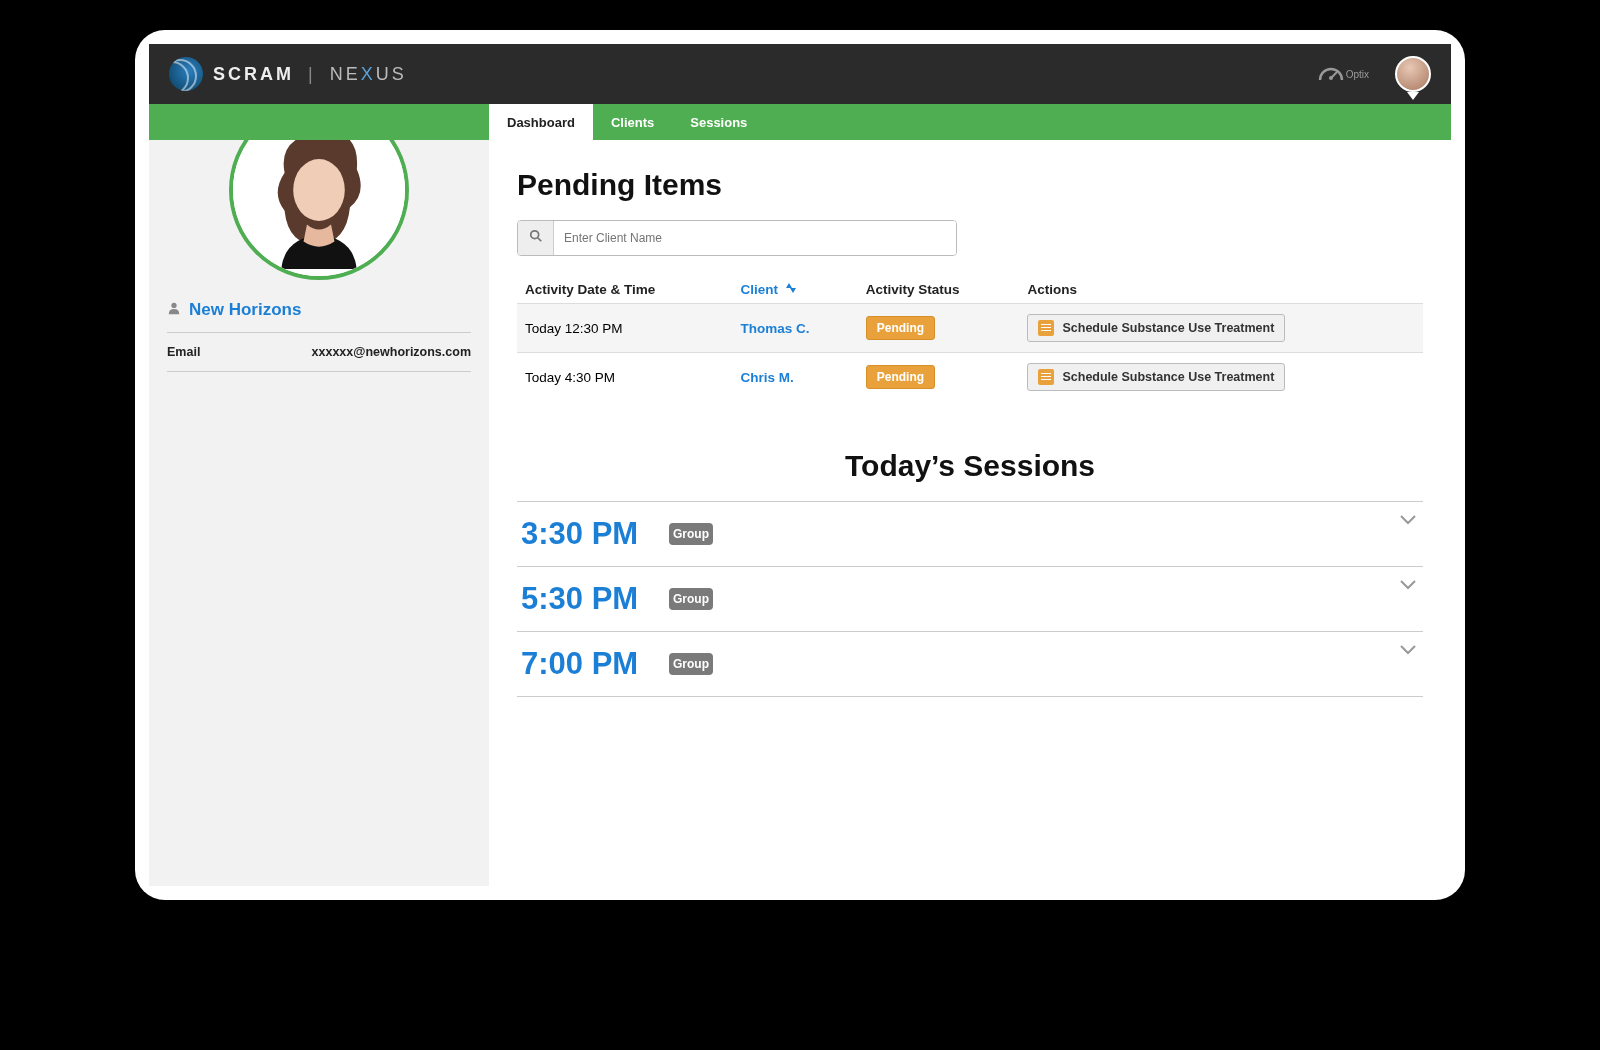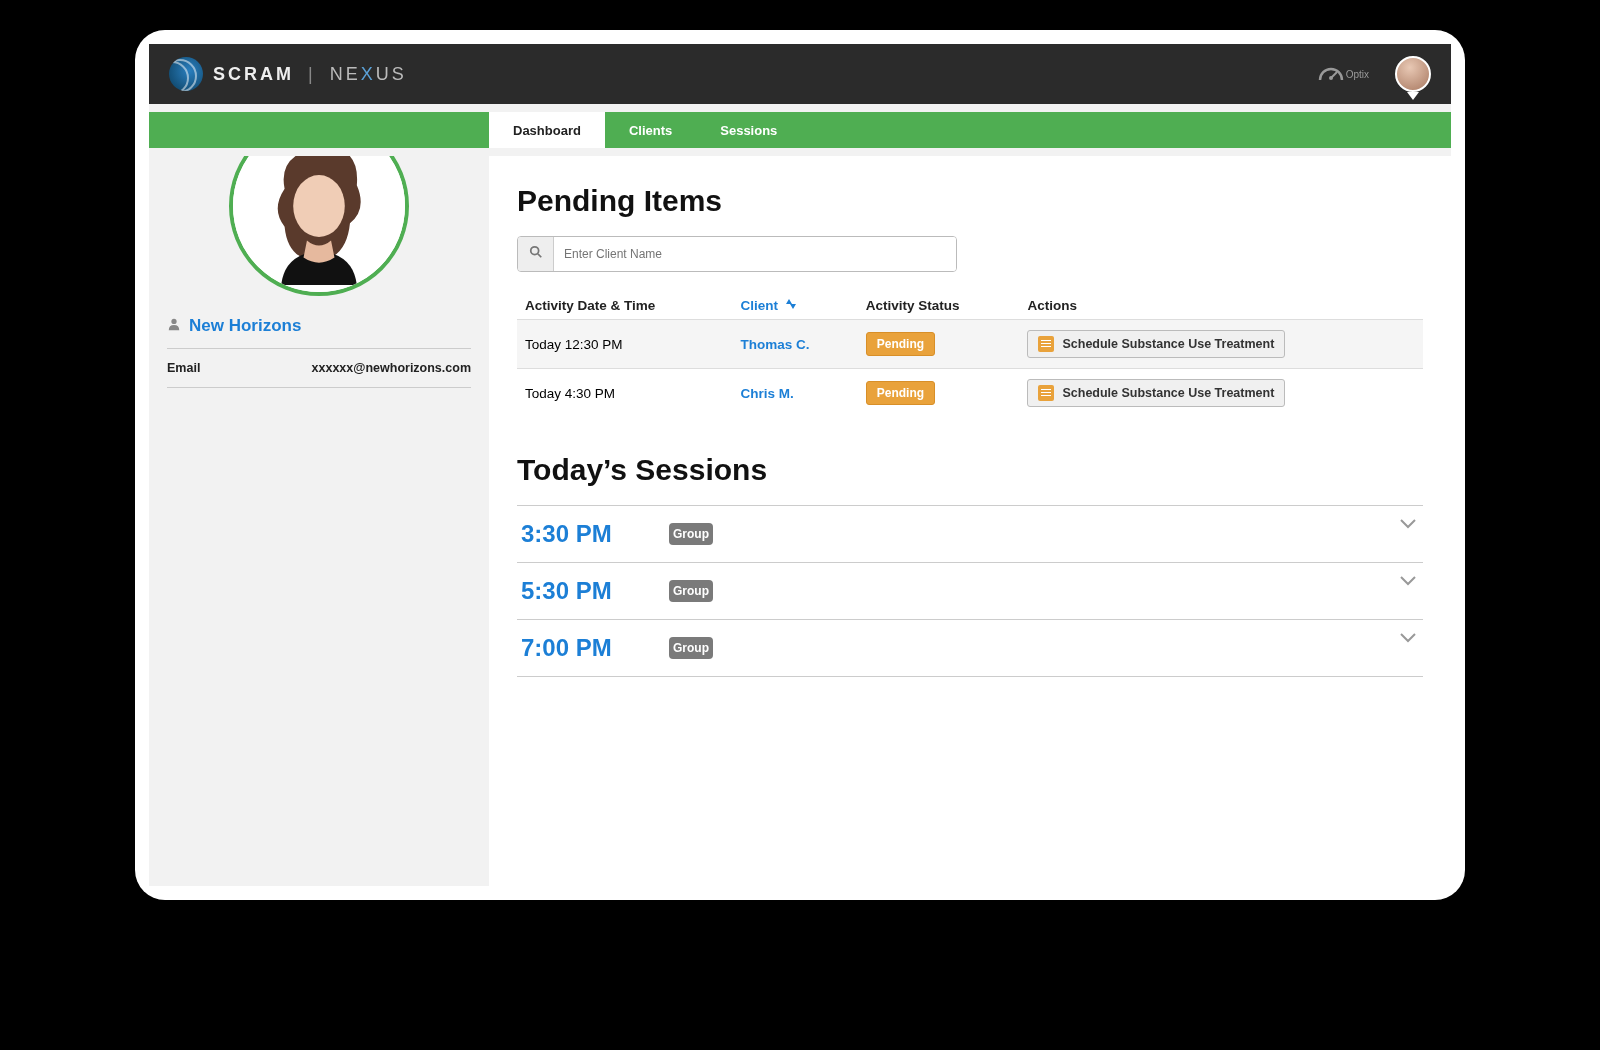--- a/index.html
+++ b/index.html
@@ -17,21 +17,20 @@
     padding: 14px;
     box-shadow: 0 0 0 14px #000;
     overflow: hidden;
   }
   .app {
     width: 100%;
     height: 100%;
     display: flex;
     flex-direction: column;
     background: #f2f2f2;
-    gap: 8px;
   }
   .topbar {
     background: #2b2b2b;
     height: 60px;
     display: flex;
     align-items: center;
     padding: 0 20px;
     position: relative;
   }
   .logo-wrap { display: flex; align-items: center; gap: 10px; }
@@ -76,21 +75,21 @@
     border-top:8px solid #fff;
   }
   .navbar {
     background: #4fae52;
     height: 36px;
     display: flex;
     align-items: stretch;
     padding-left: 340px;
   }
   .tab {
-    padding: 0 24px;
+    padding: 0 18px;
     display: flex; align-items: center;
     color: #fff; font-size: 13px; font-weight: 600;
     cursor: pointer;
     justify-content: flex-end;
   }
   .tab.active {
     background: #fff; color: #222;
   }
   .body-row {
     flex: 1;
@@ -161,28 +160,28 @@
     cursor:pointer;
   }
   .action-btn .cal-icon {
     width:16px; height:16px; background:#e9a23b; border-radius:2px;
     position:relative;
   }
   .action-btn .cal-icon::before {
     content:""; position:absolute; top:4px; left:3px; right:3px; bottom:3px;
     background: repeating-linear-gradient(#fff,#fff 1px,#e9a23b 1px,#e9a23b 3px);
   }
-  h1.sessions-title { margin-top: 36px; }
+  h1.sessions-title { margin-top: 48px; text-align: center; }
   .session-list { border-top: 1px solid #ccc; }
   .session-row {
     display:flex; align-items:center; gap:18px;
     padding: 14px 4px; border-bottom: 1px solid #ccc;
     position:relative; cursor:pointer;
   }
-  .session-time { color:#1c7fd6; font-size:24px; font-weight:800; min-width:130px; }
+  .session-time { color:#1c7fd6; font-size:31px; font-weight:800; min-width:130px; }
   .session-badge {
     background:#7a7a7a; color:#ffffff; font-size:12px; font-weight:700;
     padding:4px 4px; border-radius:4px;
   }
   .chev-down {
     position:absolute; right:6px; top:10px; color:#999;
   }
   .sort-icon { margin-left:4px; }
 </style>
 </head>

